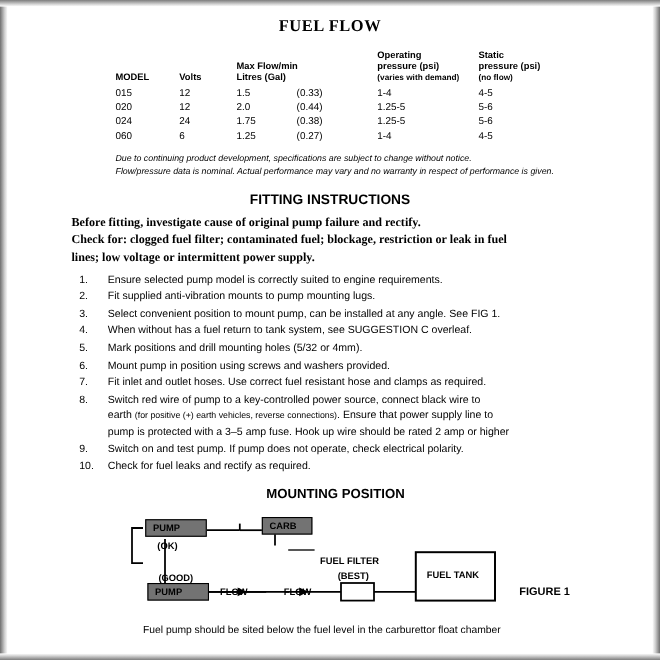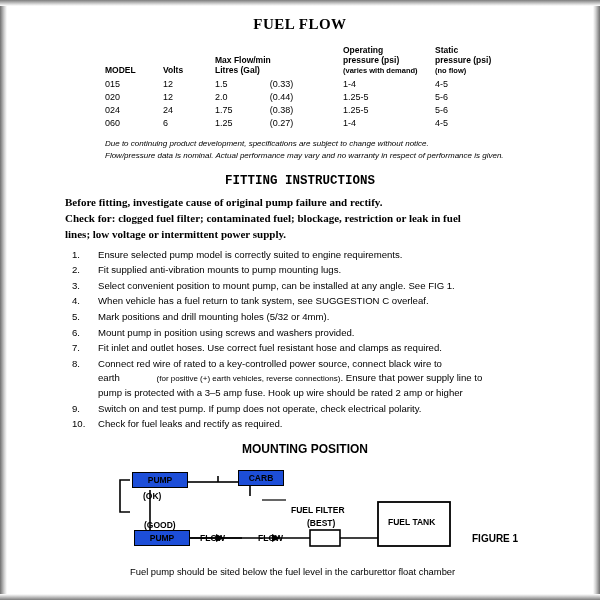--- a/index.html
+++ b/index.html
@@ -91,21 +91,21 @@
     margin: 9px 0 0 95px;
     width: 430px;
     font-style: italic;
     font-size: 8px;
     font-family: "Liberation Sans", sans-serif;
     line-height: 1.45;
   }
 
   .fitting-head {
     text-align: center;
-    font-family: Liberation Mono, monospace;
+    font-family: Liberation Sans, sans-serif;
     font-weight: bold;
     font-size: 12.5px;
     margin-top: 13px;
   }
   .lead {
     margin: 7px 0 0 55px;
     width: 500px;
     font-weight: bold;
     font-size: 11px;
     line-height: 1.35;
@@ -126,21 +126,20 @@
     margin-bottom: 1px;
   }
   ol.steps li .num {
     position: absolute;
     left: 62px;
     width: 20px;
     text-align: left;
   }
   .small-inline {
     font-size: 8px;
-    margin-left: 34px;
   }
 
   .mount-head {
     margin: 10px 0 0 0;
     text-align: center;
     font-family: "Liberation Sans", sans-serif;
     font-weight: bold;
     font-size: 12px;
     padding-left: 10px;
   }
@@ -157,24 +156,23 @@
     font-weight: bold;
     font-size: 8.5px;
     white-space: nowrap;
   }
   .dbox {
     position: absolute;
     border: 1.6px solid #000;
     font-family: "Liberation Sans", sans-serif;
     font-weight: bold;
     font-size: 8.5px;
-    text-align: center;
     line-height: 1;
     padding: 3px 6px;
-    background: #1d4ed8;
+    background: #737373;
     box-sizing: border-box;
   }
 
   .caption {
     margin: 6px 0 0 120px;
     font-family: "Liberation Sans", sans-serif;
     font-size: 9.4px;
   }
 </style>
 </head>
@@ -257,27 +255,27 @@
     <div class="lead">
       <div>Before fitting, investigate cause of original pump failure and rectify.</div>
       <div>Check for:  clogged fuel filter; contaminated fuel; blockage, restriction or leak in fuel</div>
       <div>lines; low voltage or intermittent power supply.</div>
     </div>
 
     <ol class="steps">
       <li><span class="num">1.</span><span>Ensure selected pump model is correctly suited to engine requirements.</span></li>
       <li><span class="num">2.</span><span>Fit supplied anti-vibration mounts to pump mounting lugs.</span></li>
       <li><span class="num">3.</span><span>Select convenient position to mount pump, can be installed at any angle. See FIG 1.</span></li>
-      <li><span class="num">4.</span><span>When vehicle has a fuel return to tank system, see SUGGESTION C overleaf.</span></li>
+      <li><span class="num">4.</span><span>When without has a fuel return to tank system, see SUGGESTION C overleaf.</span></li>
       <li><span class="num">5.</span><span>Mark positions and drill mounting holes (5/32 or 4mm).</span></li>
       <li><span class="num">6.</span><span>Mount pump in position using screws and washers provided.</span></li>
       <li><span class="num">7.</span><span>Fit inlet and outlet hoses. Use correct fuel resistant hose and clamps as required.</span></li>
       <li>
         <span class="num">8.</span>
-        <span>Connect red wire of rated to a key-controlled power source, connect black wire to</span><br>
+        <span>Switch red wire of pump to a key-controlled power source, connect black wire to</span><br>
         <span>earth </span><span class="small-inline">(for positive (+) earth vehicles, reverse connections)</span><span>. Ensure that power supply line to</span><br>
         <span>pump is protected with a 3–5 amp fuse. Hook up wire should be rated 2 amp or higher</span>
       </li>
       <li><span class="num">9.</span><span>Switch on and test pump. If pump does not operate, check electrical polarity.</span></li>
       <li><span class="num">10.</span><span>Check for fuel leaks and rectify as required.</span></li>
     </ol>
 
     <div class="mount-head">MOUNTING POSITION</div>
 
     <div class="diagram-wrap">

